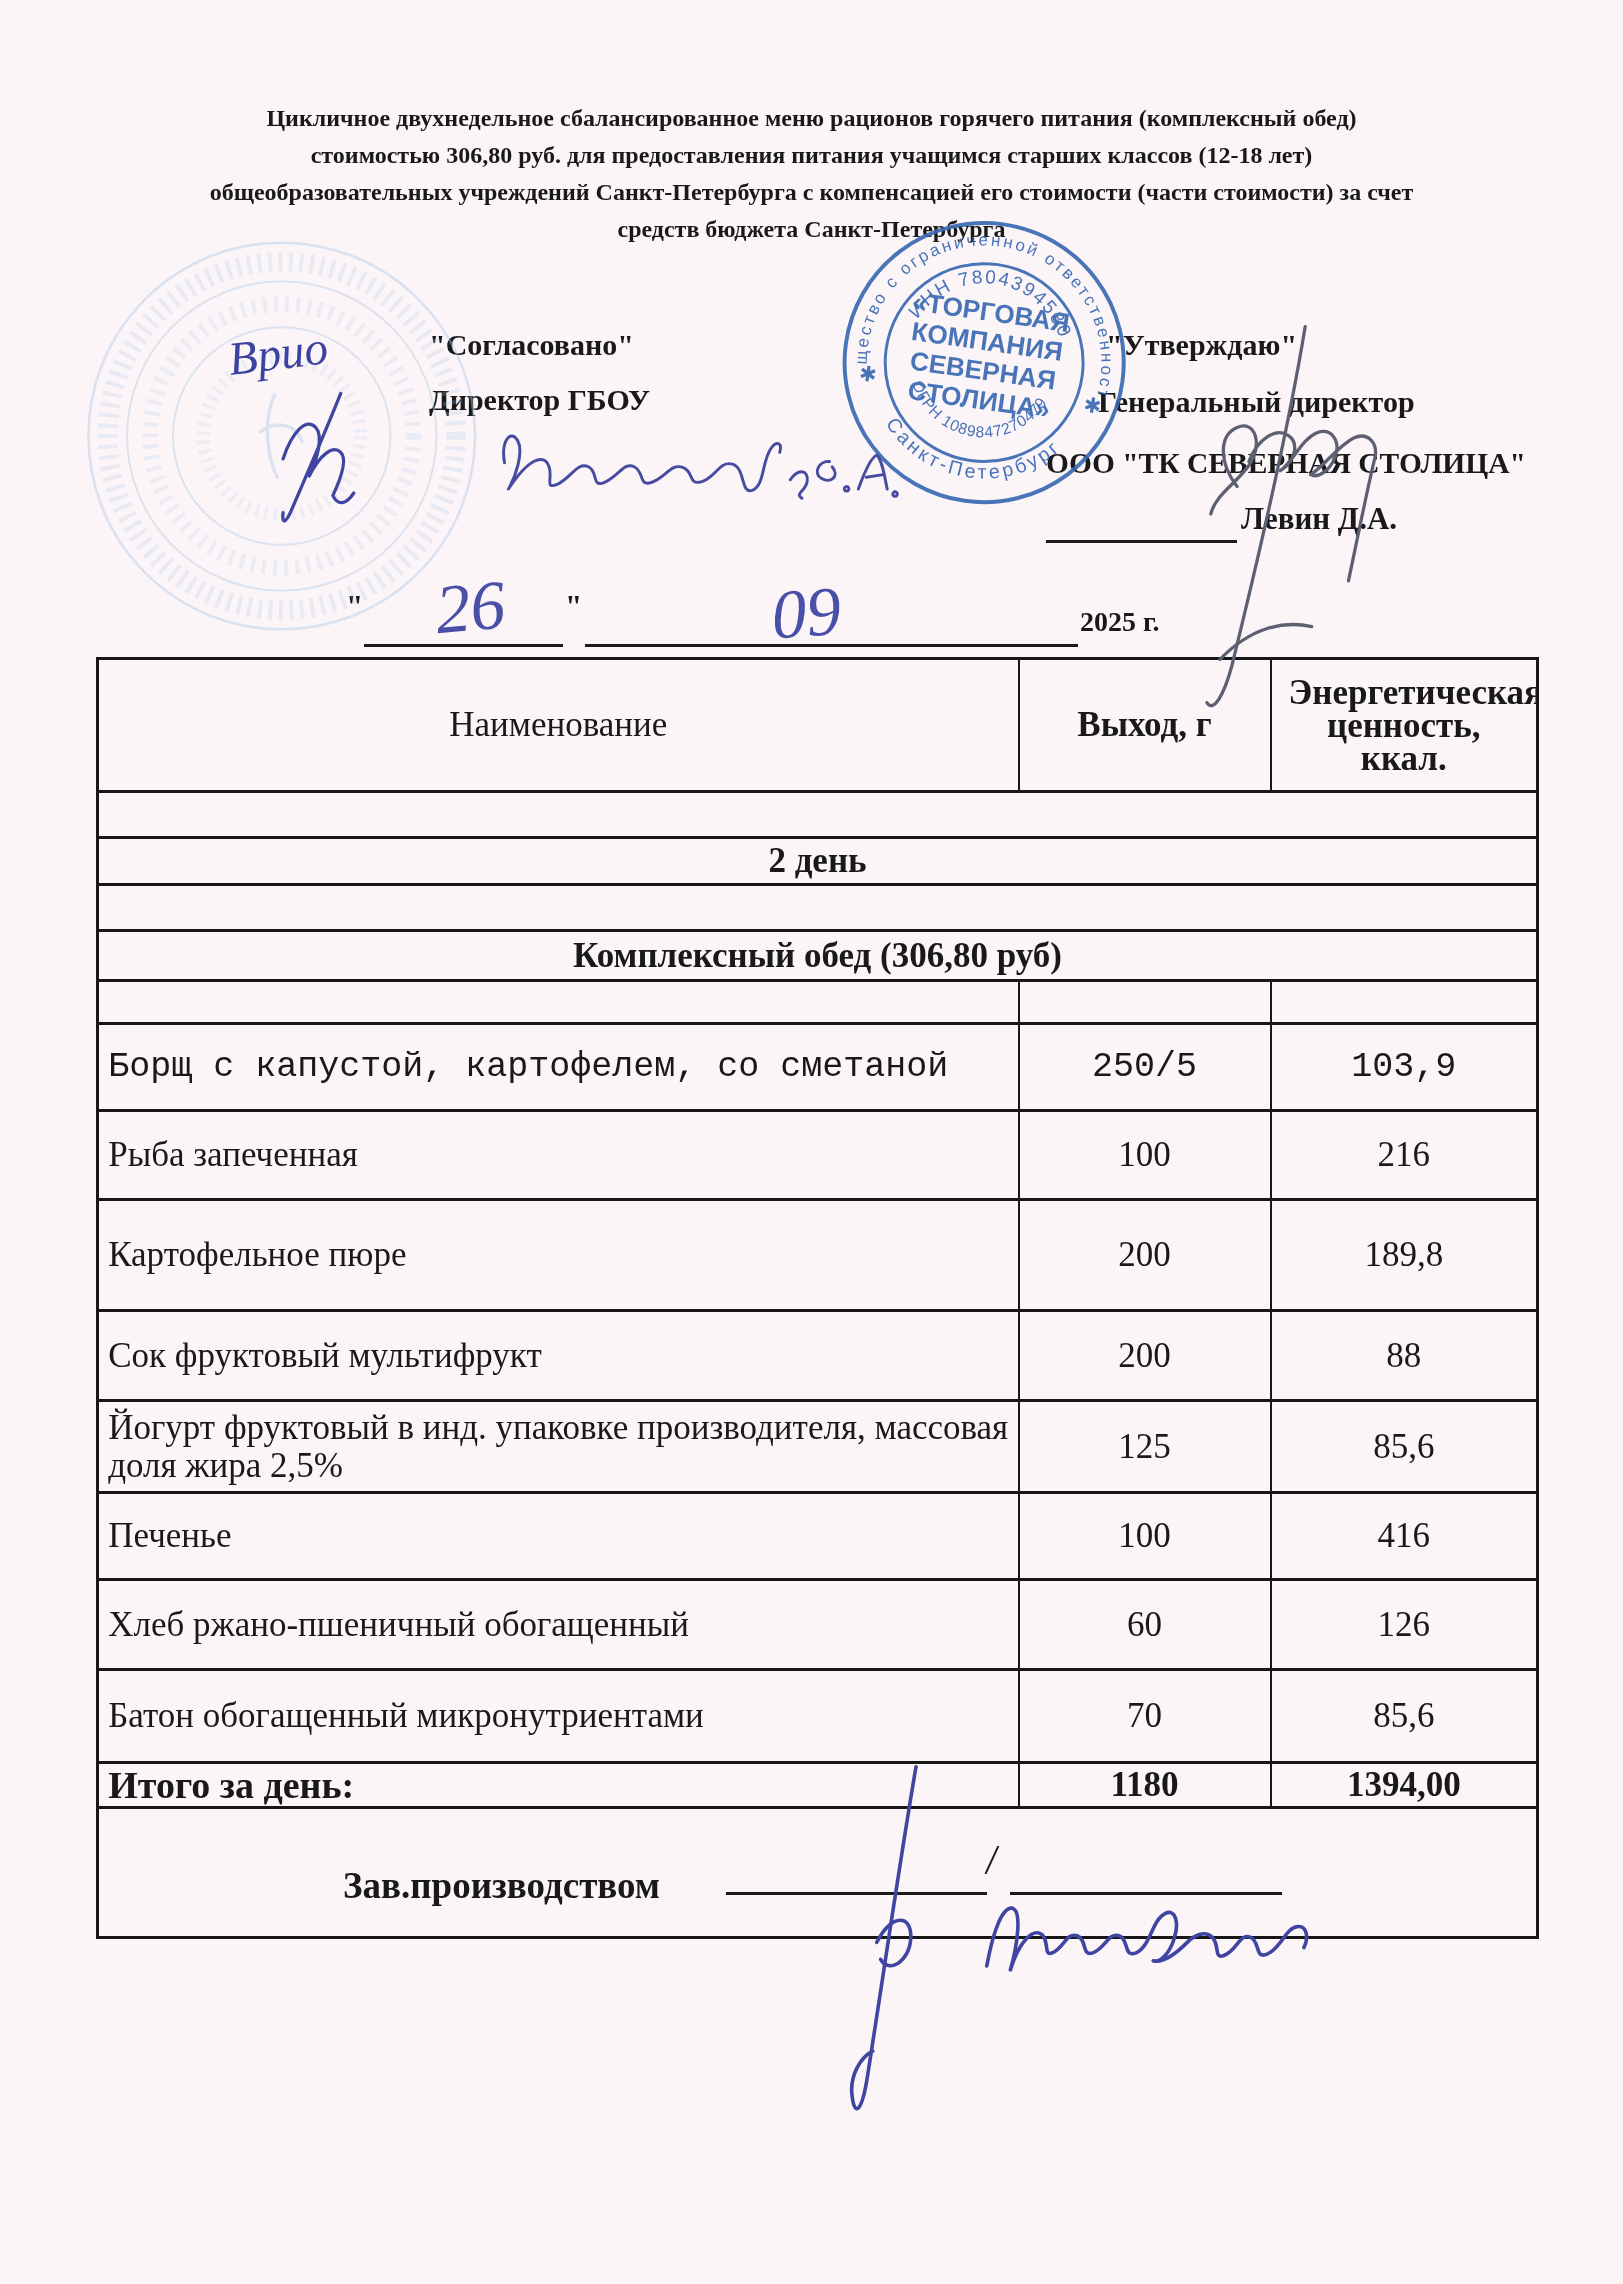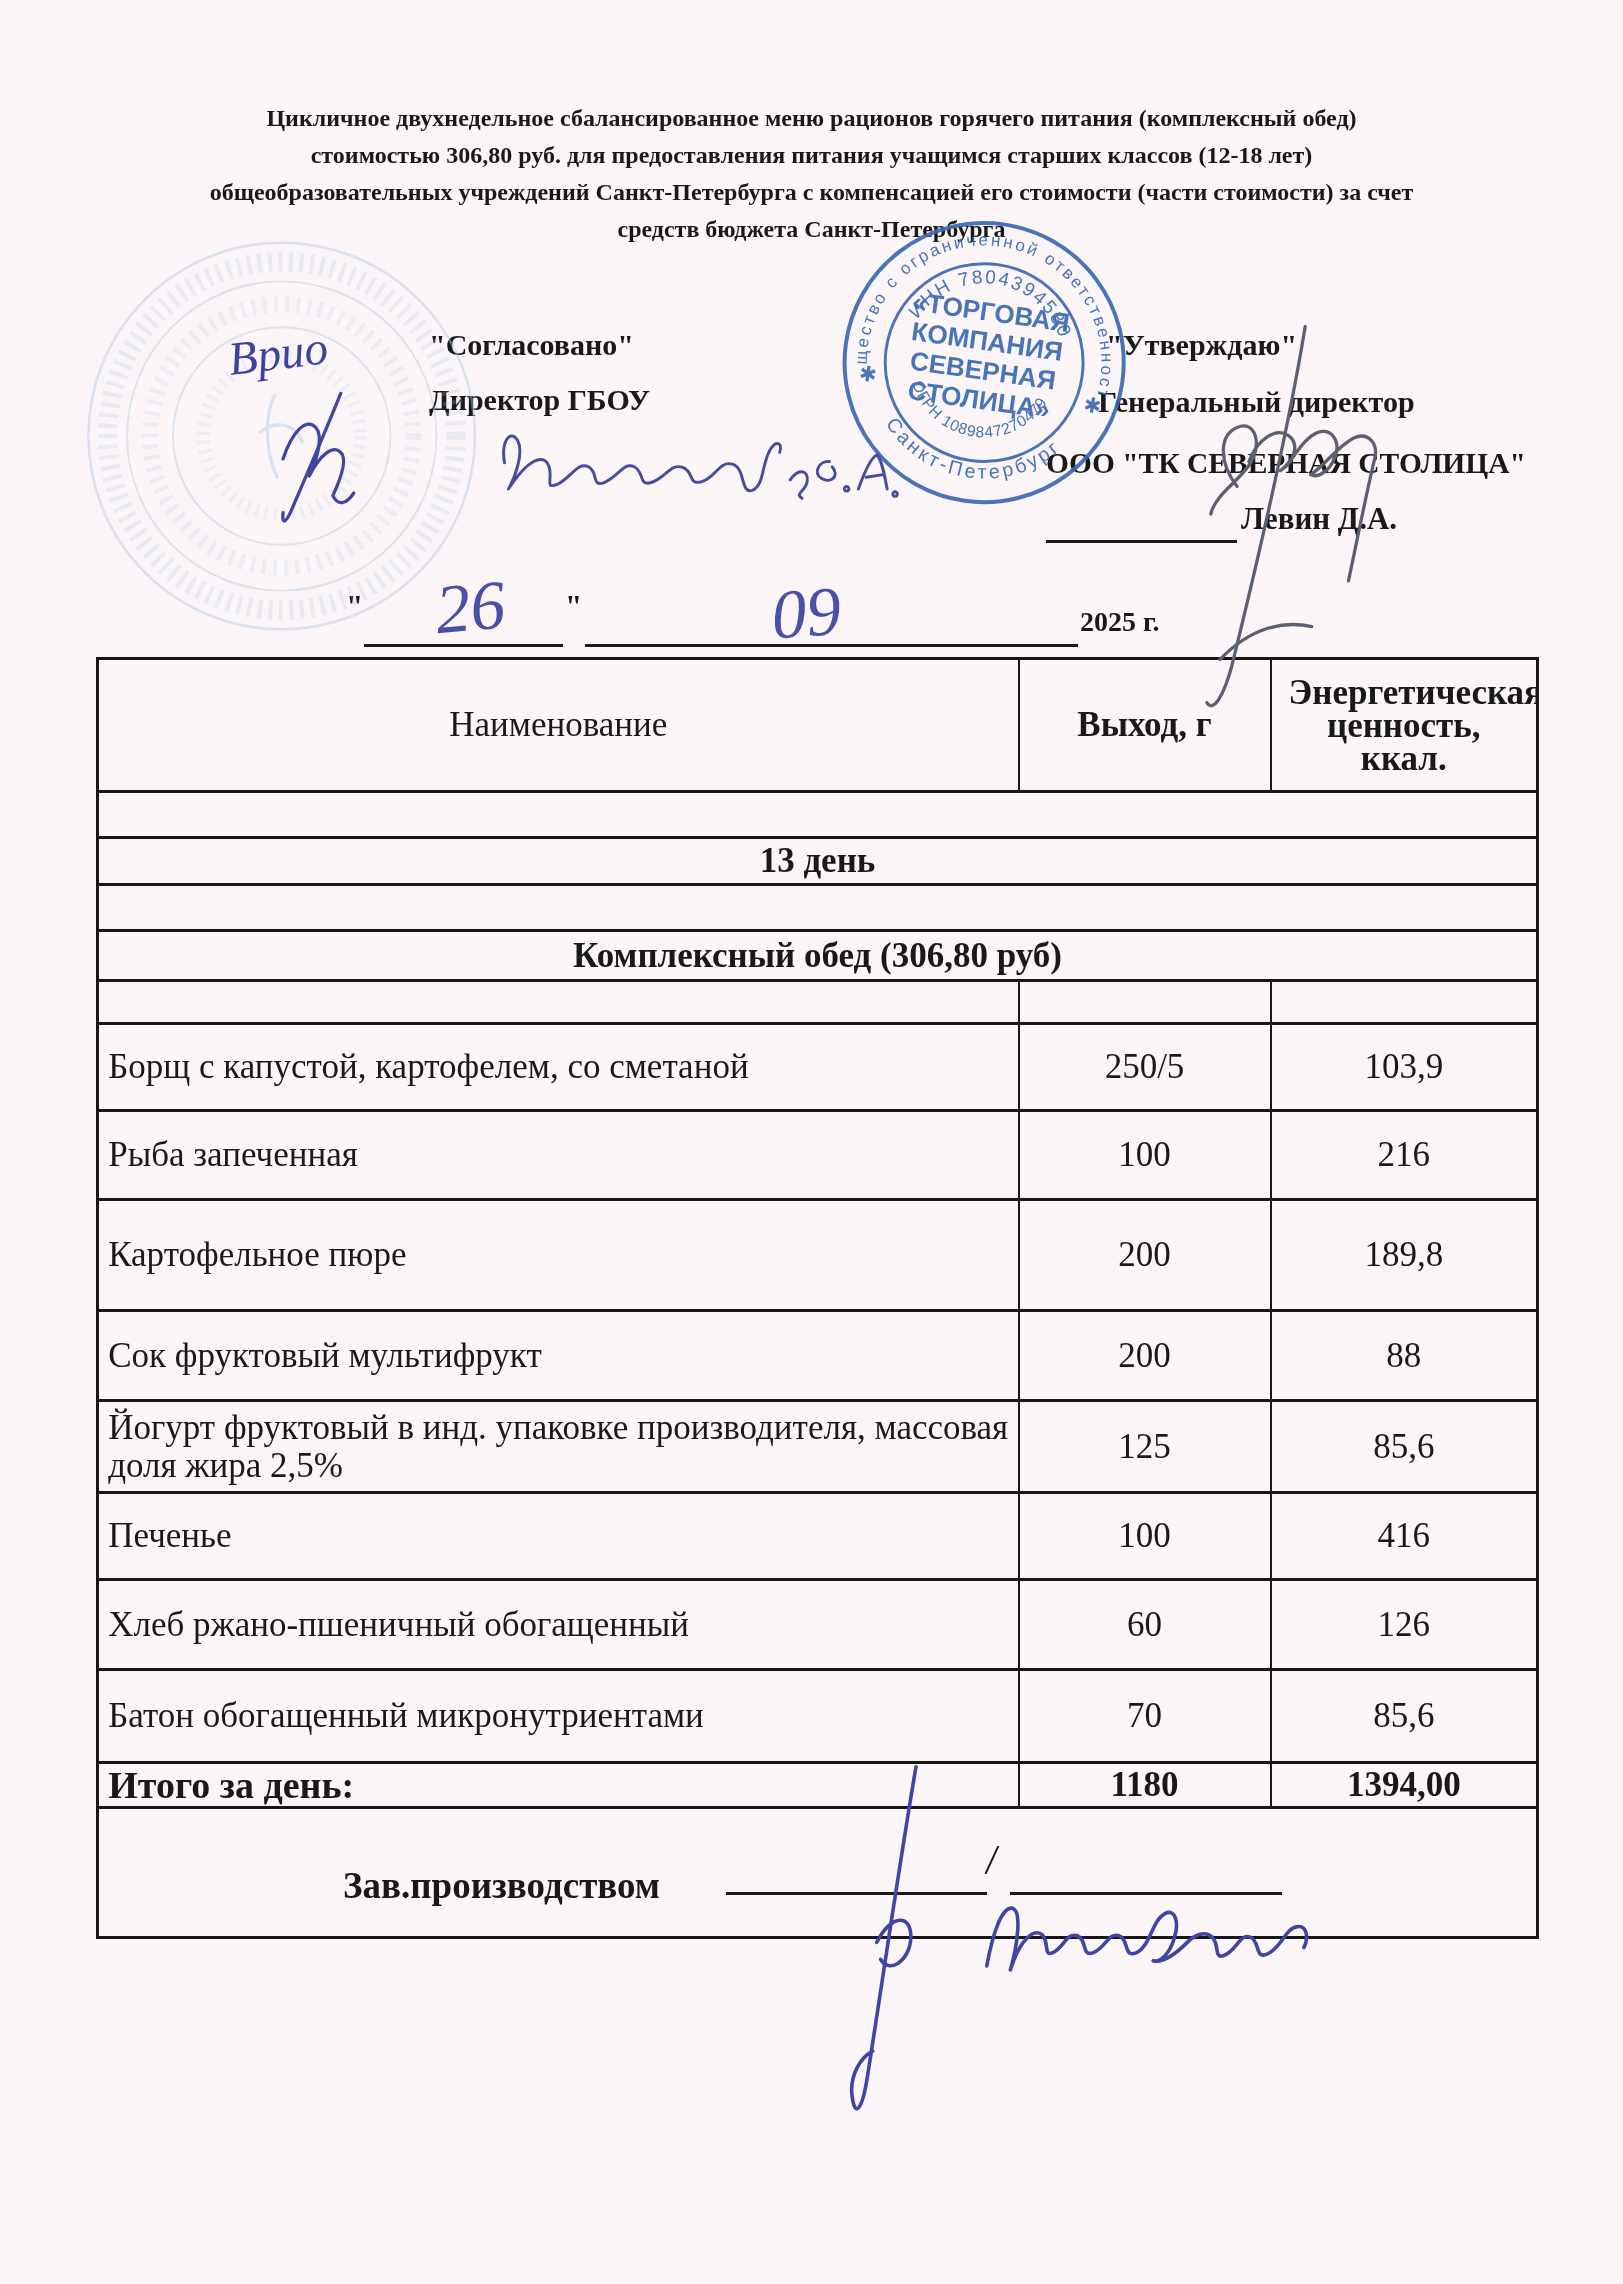--- a/index.html
+++ b/index.html
@@ -90,34 +90,34 @@
         <th class="h-name">Наименование</th>
         <th class="h-out">Выход, г</th>
         <th class="h-kcal">Энергетическая ценность, ккал.</th>
       </tr>
     </thead>
     <tbody>
         <tr class="row-spacer" style="height: 46px;">
           <td colspan="3"></td>
         </tr>
         <tr class="row-day" style="height: 47px;">
-          <td class="c-day" colspan="3">13 день</td>
+          <td class="c-day" colspan="3">2 день</td>
         </tr>
         <tr class="row-spacer" style="height: 46px;">
           <td colspan="3"></td>
         </tr>
         <tr class="row-title" style="height: 50px;">
           <td class="c-title" colspan="3">Комплексный обед (306,80 руб)</td>
         </tr>
         <tr class="row-spacer" style="height: 43px;">
           <td></td>
           <td></td>
           <td></td>
         </tr>
-        <tr class="row-item" style="height: 87px;">
+        <tr class="row-item" style="height: 87px; font-family: Liberation Mono, monospace;">
           <td class="c-name">Борщ с капустой, картофелем, со сметаной</td>
           <td class="c-out">250/5</td>
           <td class="c-kcal">103,9</td>
         </tr>
         <tr class="row-item" style="height: 89px;">
           <td class="c-name">Рыба запеченная</td>
           <td class="c-out">100</td>
           <td class="c-kcal">216</td>
         </tr>
         <tr class="row-item" style="height: 111px;">

